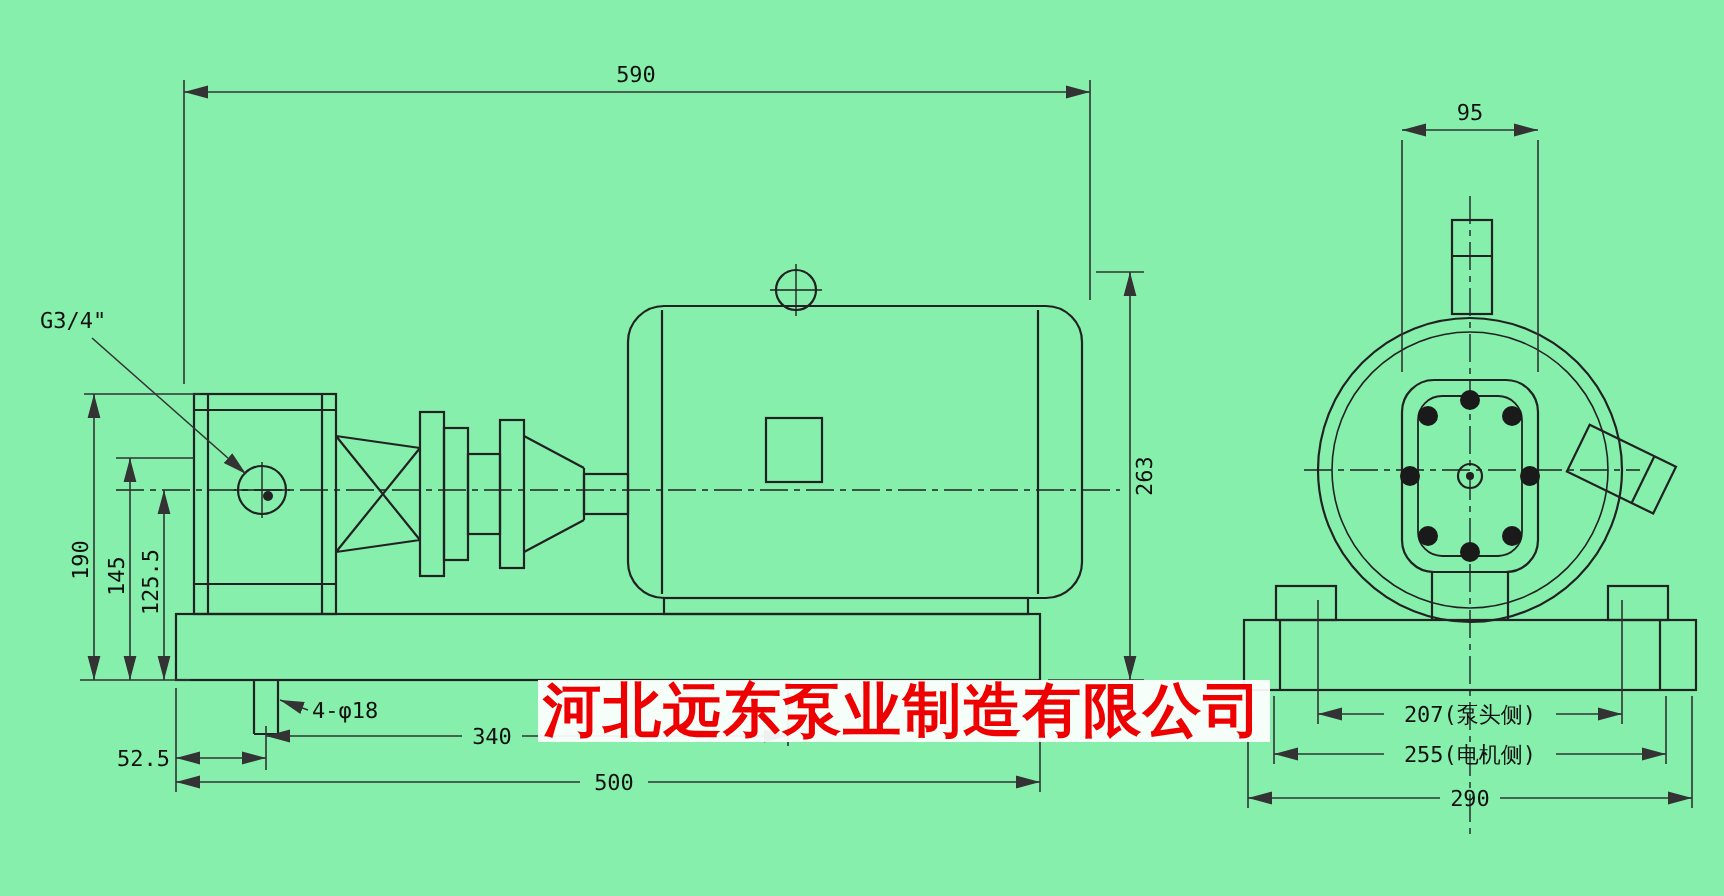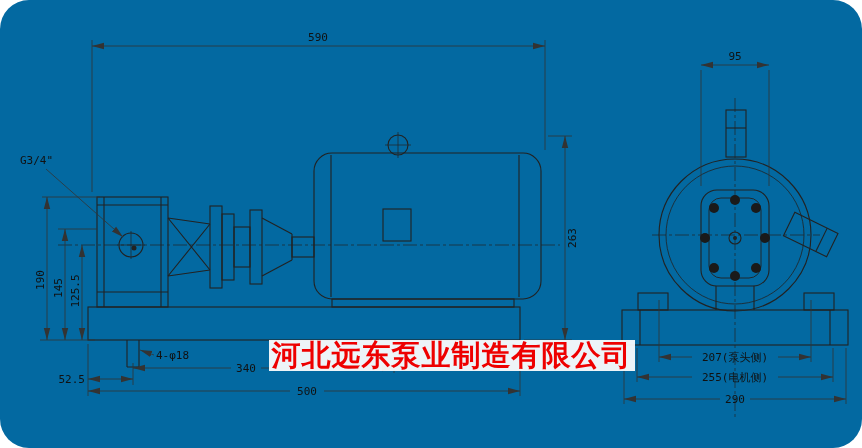--- a/index.html
+++ b/index.html
@@ -1,17 +1,17 @@
 <!DOCTYPE html>
 <html><head>
 <meta charset="utf-8">
 <style>
   html,body{margin:0;padding:0;background:#fff;}
-  .page{position:relative;width:862px;height:448px;background:#0369a1;overflow:hidden;
-        font-family:"DejaVu Sans",sans-serif;border-radius:29px;}
+  .page{position:relative;width:862px;height:448px;background:#86efac;overflow:hidden;
+        font-family:"DejaVu Sans",sans-serif;}
   svg{display:block;position:absolute;left:0;top:0;}
   .t{font-family:"DejaVu Sans Mono","Liberation Mono",monospace;font-size:11px;fill:#111;stroke:none;}
   .watermark{position:absolute;left:0;top:340px;width:851px;text-align:center;line-height:1;z-index:5;pointer-events:none;margin-left:26px;}
   .wm-line{display:block;}
   .wm-company{display:inline-block;background:rgba(255,255,255,0.93);
       font-family:"DejaVu Sans",sans-serif;font-weight:bold;font-size:29px;
       letter-spacing:1px;padding:1px 3px;}
   .wm-phone{display:inline-block;background:rgba(255,255,255,0.93);
       font-family:"Liberation Serif","DejaVu Serif",serif;font-weight:bold;font-size:23px;
       letter-spacing:1px;white-space:pre;margin-top:5px;padding:1px 4px;}

